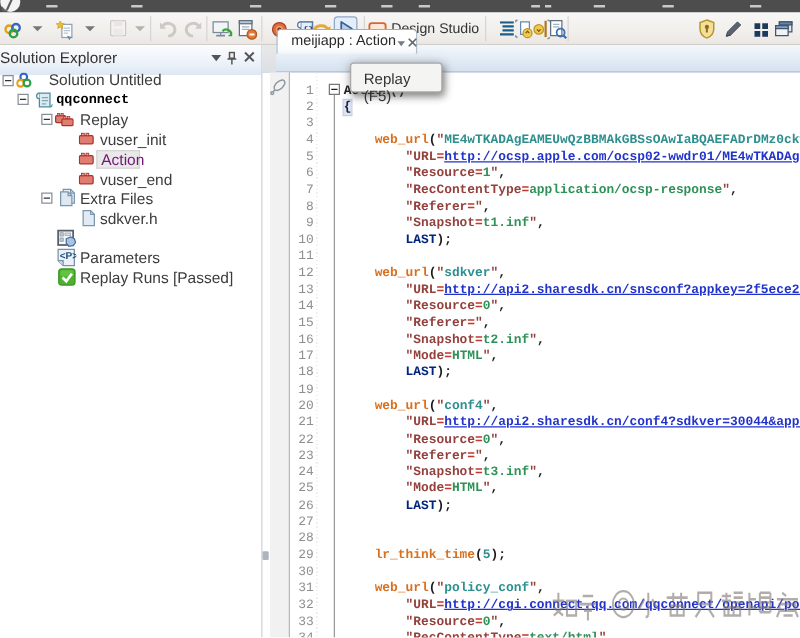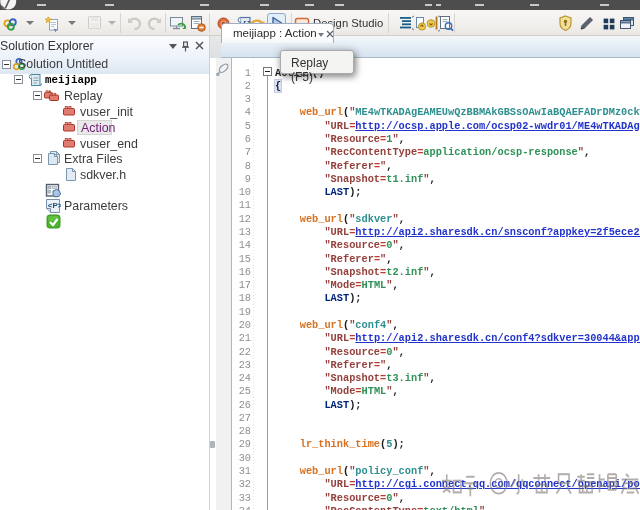--- a/index.html
+++ b/index.html
@@ -14,21 +14,21 @@
      border-bottom:1px solid #d2cfcb;box-sizing:border-box;}
   .tsep{position:absolute;top:3px;height:20px;width:1px;background:#d8d5d1;}
   #dstext{position:absolute;left:313px;top:6.5px;font-size:11.3px;color:#333;}
   #combo{position:absolute;left:457px;top:6px;width:99px;height:16px;background:#fdfdfd;
      border:1px solid #b3b3b3;border-radius:8px;box-sizing:border-box;}
   #combo span{position:absolute;left:9px;top:1.5px;font-size:11px;color:#3a3a3a;}
   #combo .ca{position:absolute;left:auto;right:8px;top:6px;width:0;height:0;
      border-left:4px solid transparent;border-right:4px solid transparent;border-top:4px solid #8a8a8a;}
   
   #panel{left:0;top:36px;width:209px;height:474px;background:#fff;}
-  #phead{position:absolute;left:0;top:0;width:209px;height:38px;
+  #phead{position:absolute;left:0;top:0;width:209px;height:24px;
      background:linear-gradient(180deg,#fbfcfe 0%,#eef3fa 55%,#dde8f3 100%);}
   #phead .t{position:absolute;left:0px;top:3px;font-size:12.3px;color:#333;}
   #splitter{left:209px;top:36px;width:1px;height:474px;background:#cdd2d9;}
   #sgrip{left:210px;top:441px;width:5px;height:7px;background:#aeb4bc;border-radius:1px;}
   .trow{position:absolute;font-size:12.4px;color:#3c3c3c;white-space:nowrap;}
   .exp{position:absolute;width:9px;height:9px;background:#fff;border:1px solid #898f98;box-sizing:border-box;}
   .exp:after{content:"";position:absolute;left:1px;top:3px;width:5px;height:1px;background:#333;}
   #selbox{left:77px;top:120px;width:35px;height:15px;background:#e9e9e9;border:1px solid #d4d4d4;box-sizing:border-box;}
   
   #tabbar{left:210px;top:36px;width:430px;height:22px;
@@ -230,32 +230,32 @@
           <line x1="8" y1="1" x2="1" y2="8"></line>
         </g>
       </svg>
   </div>
   <div class="exp" style="left:2px;top:23.5px"></div>
   <svg class="abs" style="left:13px;top:21.5px" width="13" height="13" viewBox="0 0 13 13">
       <circle cx="6" cy="3.6" r="2.7" fill="none" stroke="#3565c6" stroke-width="1.7"></circle>
       <circle cx="3.4" cy="8.6" r="2.7" fill="none" stroke="#e2a117" stroke-width="1.7"></circle>
       <circle cx="8.6" cy="8.4" r="2.7" fill="none" stroke="#2f9e49" stroke-width="1.7"></circle>
     </svg>
-  <div class="trow" style="left:18px;top:21px">Solution Untitled</div>
+  <div class="trow" style="left:39px;top:21px">Solution Untitled</div>
 
   <div class="exp" style="left:14px;top:39.3px"></div>
   <svg class="abs" style="left:28px;top:36.3px" width="14" height="15" viewBox="0 0 14 15">
       <rect x="3.5" y="2.5" width="8.5" height="11" fill="#ddeaf0" stroke="#4a8ba3"></rect>
       <path d="M3.5 2.5 q-2.2 .2 -2.2 2.2 q0 2 2.2 2.2" fill="#fff" stroke="#4a8ba3"></path>
       <path d="M12 13.5 q2 -.3 2 -2.3" fill="none" stroke="#4a8ba3"></path>
       <line x1="5.5" y1="6" x2="10.5" y2="6" stroke="#7fa8ba"></line>
       <line x1="5.5" y1="8.5" x2="10.5" y2="8.5" stroke="#7fa8ba"></line>
       <line x1="5.5" y1="11" x2="9" y2="11" stroke="#7fa8ba"></line>
     </svg>
-  <div class="trow" style="left:45px;top:37.5px;font-family:'Liberation Mono',monospace;font-weight:bold;font-size:10.8px;color:#000;">meijiapp</div>
+  <div class="trow" style="left:45px;top:37.5px;font-family:'Liberation Mono',monospace;font-weight:bold;font-size:10.8px;color:#000;">qqconnect</div>
 
   <div class="exp" style="left:33px;top:55.1px"></div>
   <svg class="abs" style="left:44px;top:52.6px" width="15" height="14" viewBox="0 0 15 14">
       <g fill="#e07d72" stroke="#a83428" stroke-width="1">
         <rect x="0.5" y="3.5" width="8" height="5.5" rx="1"></rect>
         <rect x="2" y="1.8" width="1.8" height="1.8" fill="#eda79f" stroke-width=".6"></rect>
         <rect x="4.8" y="1.8" width="1.8" height="1.8" fill="#eda79f" stroke-width=".6"></rect>
         <rect x="5.5" y="6" width="9" height="5.5" rx="1"></rect>
         <rect x="7" y="4.2" width="1.8" height="1.8" fill="#eda79f" stroke-width=".6"></rect>
         <rect x="10" y="4.2" width="1.8" height="1.8" fill="#eda79f" stroke-width=".6"></rect>
@@ -319,20 +319,21 @@
       <path d="M1.5 10.5 h4 v4" fill="#d2dfec" stroke="#7b90a8"></path>
       <text x="2.8" y="9.5" font-size="8" font-weight="bold" fill="#1f4f7a" font-family="Liberation Sans">&lt;P&gt;</text>
     </svg>
   <div class="trow" style="left:64px;top:163.2px">Parameters</div>
 
   <svg class="abs" style="left:46px;top:178px" width="15" height="15" viewBox="0 0 15 15">
       <rect x="1" y="1" width="13" height="13" rx="2.5" fill="#4cb22e" stroke="#3a9420"></rect>
       <rect x="2.2" y="2.2" width="10.6" height="5" rx="2" fill="#6cc94e" opacity=".7"></rect>
       <path d="M4 8 l3 3 l4.5 -6" fill="none" stroke="#fff" stroke-width="2.2"></path>
     </svg>
+  <div class="trow" style="left:64px;top:179px">Replay Runs [Passed]</div>
 </div>
 <div class="abs" id="splitter"></div>
 <div class="abs" id="sgrip"></div>
 <div class="abs" id="tabbar"></div>
 <div class="abs" id="tabgrey"></div>
 <div class="abs" id="tab">
     <span class="tt">meijiapp : Action</span>
     <span class="ta"></span>
   <svg style="position:absolute;left:104px;top:6px" width="8" height="8" viewBox="0 0 8 8">
       <g stroke="#5a6470" stroke-width="1.3">

